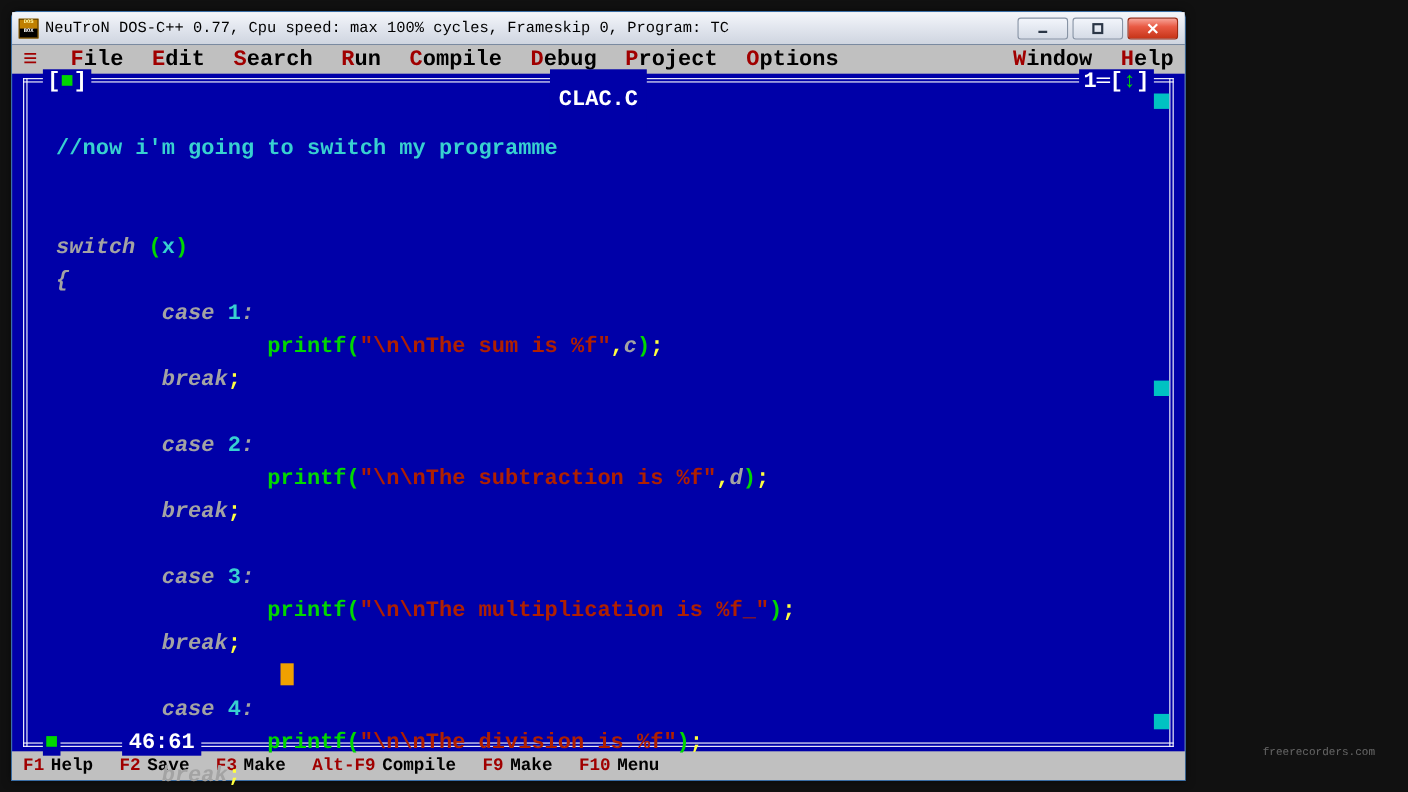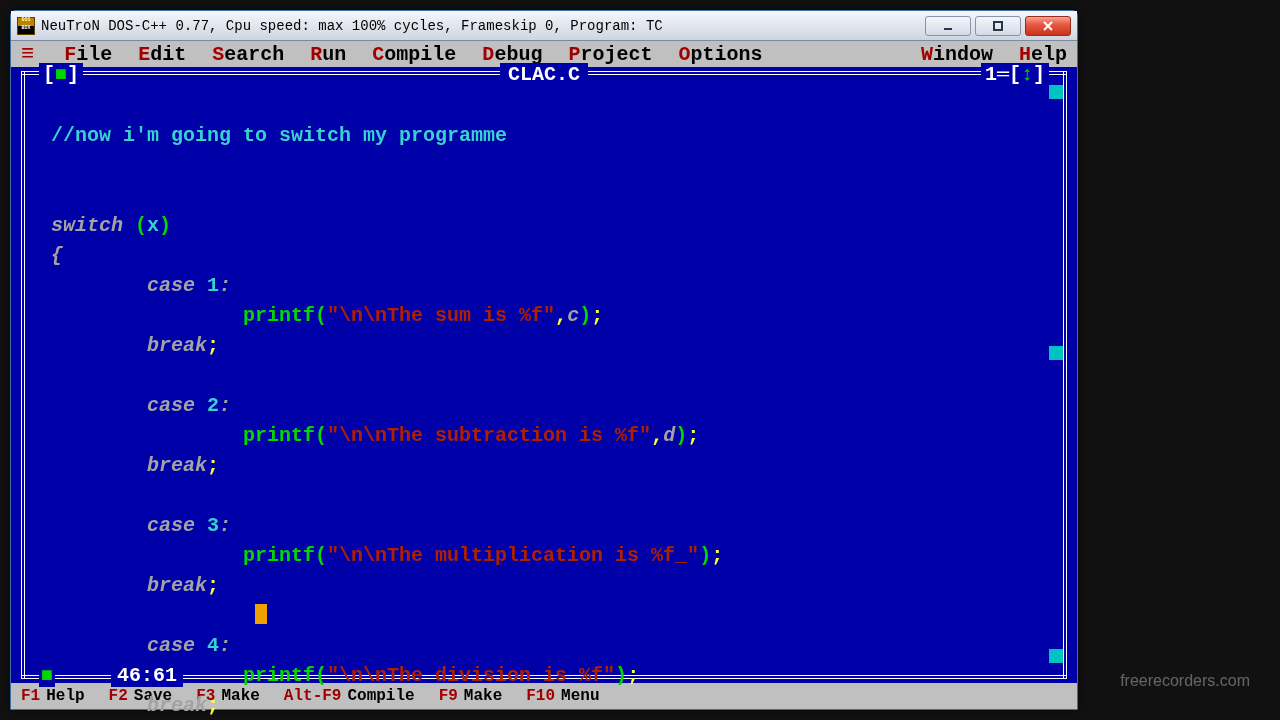--- a/index.html
+++ b/index.html
@@ -83,21 +83,21 @@
   .border-top{ left:10px; right:10px; top:4px; height:2px;
     border-top:4px double #fff;}
   .border-bot{ left:10px; right:10px; bottom:4px; height:2px;
     border-top:4px double #fff;}
   .border-left{ top:4px; bottom:4px; left:10px; width:2px;
     border-left:4px double #fff;}
   .border-right{ top:4px; bottom:4px; right:10px; width:2px;
     border-left:4px double #fff;}
   .frame-title{
     position:absolute; top:-4px; left:50%; transform:translateX(-50%);
-    background:#0000a8; padding:0 8px;
+    background:#0000a8; padding:16px 8px;
     color:#fff; font-size:20px; font-weight:bold;
   }
   .frame-corner-tl{
     position:absolute; top:-4px; left:28px; background:#0000a8;
     padding:0 4px; color:#fff; font-size:20px; font-weight:bold;
   }
   .frame-corner-tl .g{ color:#00d800;}
   .frame-corner-tr{
     position:absolute; top:-4px; right:28px; background:#0000a8;
     padding:0 4px; color:#fff; font-size:20px; font-weight:bold;
@@ -143,22 +143,22 @@
   .shortcuts{
     height:26px; background:#c0c0c0;
     display:flex; align-items:center;
     padding:0 10px; gap:24px;
     font-size:16px; font-weight:bold; color:#000;
   }
   .shortcuts .fn{ color:#a00000; }
   .shortcuts .item{ display:flex; gap:6px; }
   .watermark{
     position:absolute; right:30px; bottom:30px;
-    color:rgba(255,255,255,.35); font-size:16px;
-    font-family:Liberation Sans, sans-serif;
+    color:rgba(255,255,255,.35); font-size:10px;
+    font-family:Liberation Mono, monospace;
   }
 </style>
 </head>
 <body>
 
 <div class="window">
 
   <div class="titlebar">
     <div class="appicon">
       <span>DOS</span>

